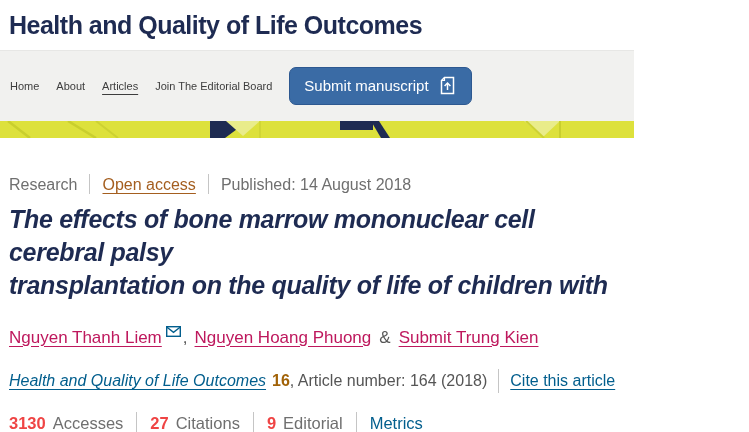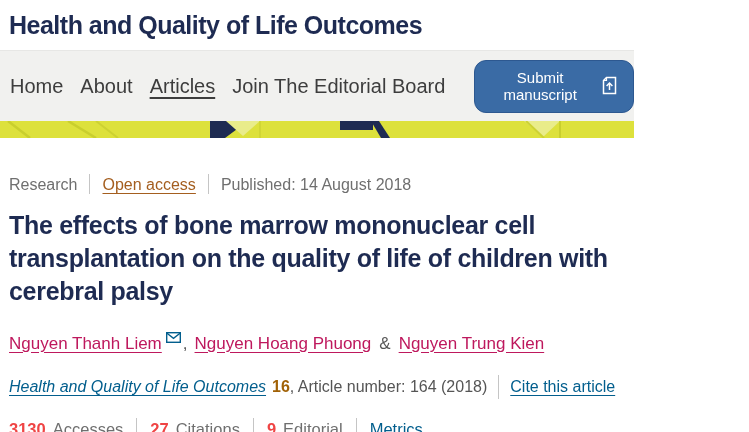--- a/index.html
+++ b/index.html
@@ -26,36 +26,36 @@
   
   .navbar{
     height:71px;
     background:#f1f1ef;
     border-top:1px solid #e7e7e5;
     display:flex;align-items:center;
     padding-left:10px;
     box-sizing:border-box;
   }
   .nav-link{
-    font-size:20px;color:#3d3d3d;
+    font-size:11px;color:#3d3d3d;
     text-decoration:none;
     margin-right:17px;
     cursor:pointer;
     white-space:nowrap;
   }
   .nav-link--active{
     text-decoration:underline;
     text-underline-offset:4px;
   }
   .submit-btn{
-    margin-left:12px;
+    margin-left:0;
     display:inline-flex;align-items:center;gap:9px;
     background:#3a6ba5;
     border:1px solid #2d5890;
-    border-radius:12px;
+    border-radius:7px;
     color:#fff;
     font-size:15px;
     font-family:"Liberation Sans", sans-serif;
     padding:8px 14px 9px 14px;
     cursor:pointer;
   }
   .submit-btn svg{display:block;}
   
   .banner{height:17px;position:relative;overflow:hidden;background:#dde13c;}
   .banner svg{display:block;}
@@ -70,26 +70,27 @@
   .vdiv--tall{height:24px;margin:0 11px;}
   .vdiv--metrics{height:22px;margin:0 13px;}
   .open-access{
     color:#a45e1f;
     text-decoration:underline;
     text-underline-offset:3px;
     cursor:pointer;
     margin-top:8px;
   }
   .article-title{
-    margin:15px 0 0 0;
+    margin:9px 0 0 0;
     font-size:25px;
     line-height:33px;
     font-weight:700;
     letter-spacing:-0.3px;
     color:#1e2b52;
+    font-style:italic;
   }
   .article-title span{display:block;white-space:nowrap;}
   .authors-row{
     margin-top:26px;
     font-size:17px;color:#555;
     display:flex;align-items:center;flex-wrap:nowrap;
   }
   .author-link{
     color:#be185d;
     text-decoration:underline;
@@ -170,36 +171,36 @@
     <div class="meta-row">
       <span>Research</span>
       <span class="vdiv"></span>
       <a class="open-access">Open access</a>
       <span class="vdiv"></span>
       <span>Published: 14 August 2018</span>
     </div>
 
     <h1 class="article-title">
       <span>The effects of bone marrow mononuclear cell</span>
+      <span>cerebral palsy</span>
       <span>transplantation on the quality of life of children with</span>
-      <span>cerebral palsy</span>
     </h1>
 
     <div class="authors-row">
       <a class="author-link">Nguyen Thanh Liem</a>
       <span class="email-icon">
         <svg width="15" height="11" viewBox="0 0 15 11">
           <rect x="0.7" y="0.7" width="13.6" height="9.6" fill="none" stroke="#025e8d" stroke-width="1.4"></rect>
           <path d="M1 1.2 L7.5 6.4 L14 1.2" fill="none" stroke="#025e8d" stroke-width="1.4"></path>
         </svg>
       </span>
       <span class="author-sep">,</span>
       <a class="author-link">Nguyen Hoang Phuong</a>
       <span class="author-sep" style="margin:0 8px;">&amp;</span>
-      <a class="author-link">Nguyen Trung Kien</a>
+      <a class="author-link">Submit Trung Kien</a>
     </div>
 
     <div class="citation-row">
       <a class="journal-link">Health and Quality of Life Outcomes</a>
       <span class="volume">16</span>
       <span>, Article number: 164 (2018)</span>
       <span class="vdiv vdiv--tall"></span>
       <a class="cite-link">Cite this article</a>
     </div>
 

